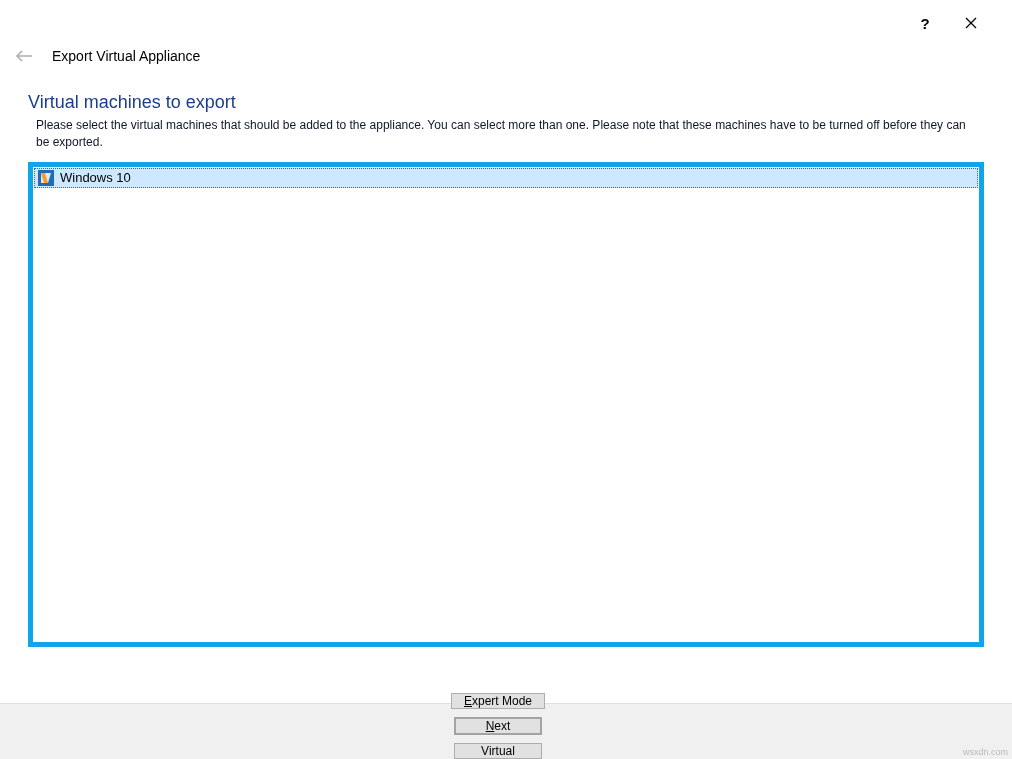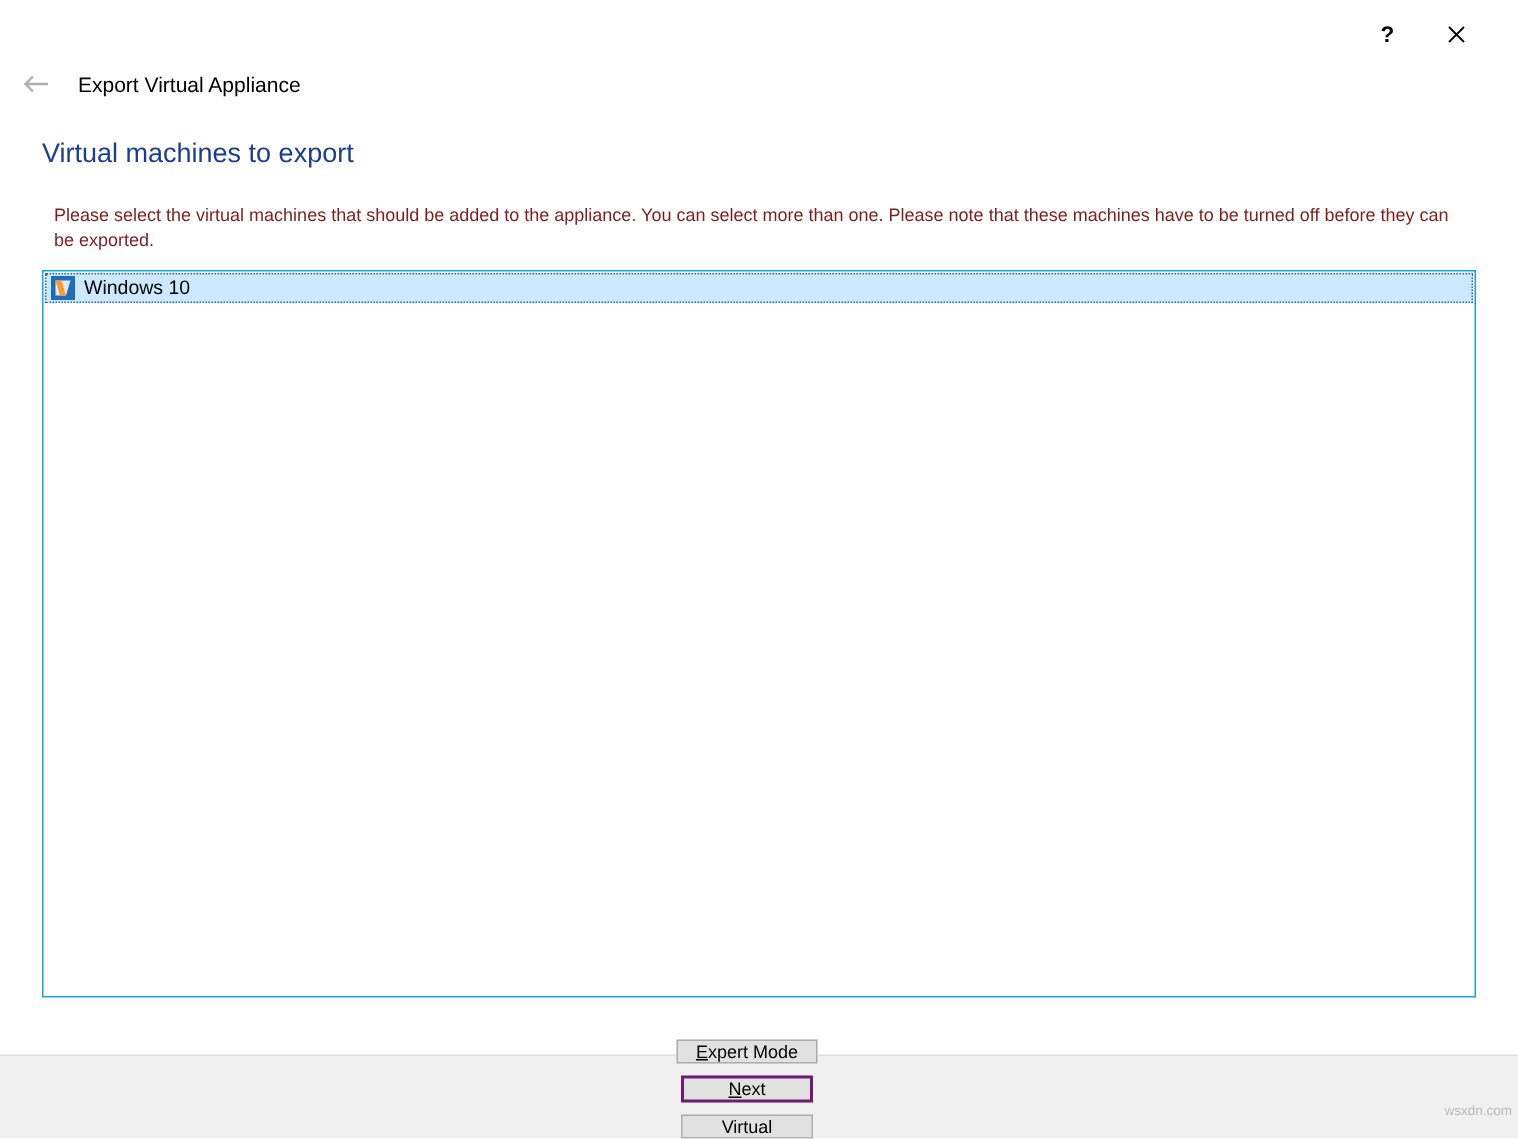--- a/index.html
+++ b/index.html
@@ -66,33 +66,33 @@
       color: #000;
       font-weight: 400;
     }
     .content {
       padding: 0 28px;
     }
     .page-heading {
       color: #1a3e8e;
       font-size: 18px;
       font-weight: 400;
-      margin-bottom: 22px;
+      margin-bottom: 4px;
       margin-top: 10px;
     }
     .instruction {
-      color: #7f1d1d;
+      color: #0f172a;
       font-size: 12px;
       line-height: 1.45;
       margin-bottom: 10px;
       padding-left: 8px;
       padding-right: 8px;
     }
     .vm-listbox {
-      border: 1px solid #0ea5e9;
+      border: 5px solid #0ea5e9;
       background: #ffffff;
       height: 485px;
       overflow: auto;
     }
     .vm-item {
       display: flex;
       align-items: center;
       padding: 2px 4px;
       gap: 6px;
       font-size: 13px;
@@ -131,31 +131,31 @@
       border: 1px solid #adadad;
       font-size: 12px;
       font-family: inherit;
       cursor: pointer;
       padding: 0 12px;
       display: flex;
       align-items: center;
       justify-content: center;
     }
     .btn.default {
-      border: 2px solid #701a75;
+      border: 2px solid #a3a3a3;
     }
     .btn.cancel {
       min-width: 88px;
     }
     .u {
       text-decoration: underline;
     }
     .watermark {
       position: absolute;
-      bottom: 14px;
+      bottom: 2px;
       right: 4px;
       font-size: 9px;
       color: #bbb;
       font-family: Arial, sans-serif;
       pointer-events: none;
     }
   </style>
 </head>
 <body>
 

